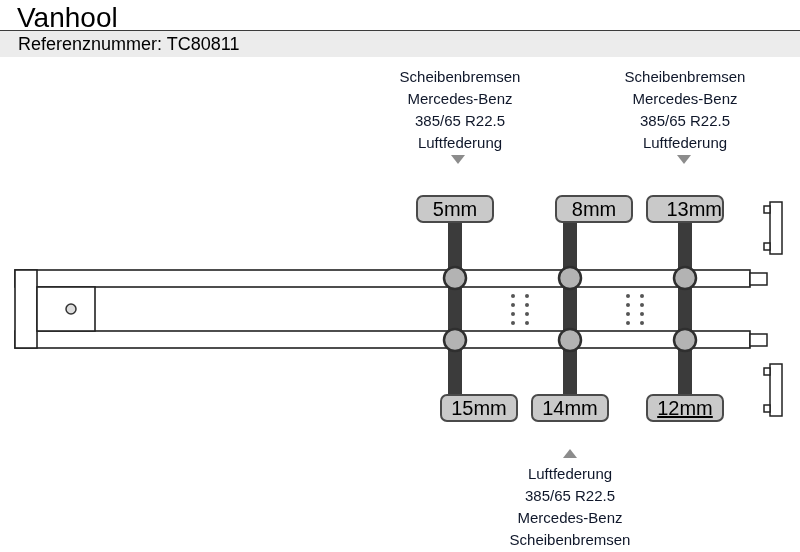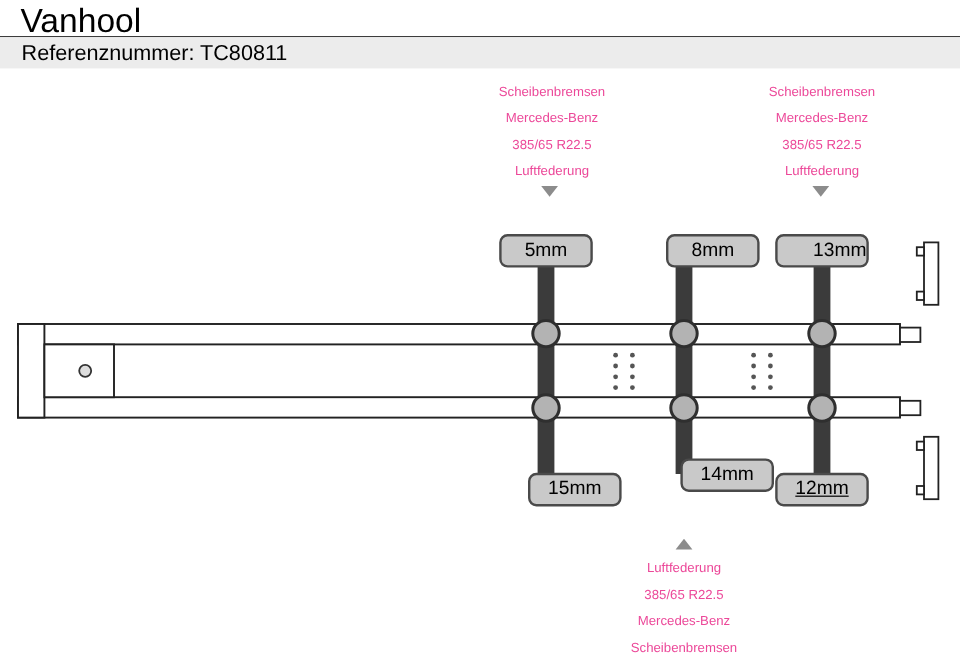--- a/index.html
+++ b/index.html
@@ -20,38 +20,38 @@
     background:#3c3c3c;
   }
   .ref-bar {
     position:absolute; left:0; top:31px; width:800px; height:26px;
     background:#ececec;
     display:flex; align-items:center; padding-left:18px;
     font-size:18px;
   }
   .annotation {
     position:absolute; text-align:center;
-    font-size:11px; line-height:22px; color:#ec4899;
+    font-size:15px; line-height:22px; color:#0f172a;
   }
   .ann-top-left  { left:340px; top:66px;  width:240px; }
   .ann-top-right { left:565px; top:66px;  width:240px; }
   .ann-bottom    { left:430px; top:463px; width:280px; }
   .arrow { position:absolute; width:0; height:0; }
   .arrow-down {
     border-left:7px solid transparent; border-right:7px solid transparent;
     border-top:9px solid #8c8c8c;
   }
   .arrow-up {
     border-left:7px solid transparent; border-right:7px solid transparent;
     border-bottom:9px solid #8c8c8c;
   }
   .mm-box {
     position:absolute; width:78px; height:28px;
     background:#c9c9c9; border:2px solid #4a4a4a; border-radius:7px;
-    text-align:center; font-size:16px; line-height:24px; color:#000;
+    text-align:center; font-size:20px; line-height:24px; color:#000;
   }
   svg.schematic { position:absolute; left:0; top:0; }
 </style>
 </head>
 <body>
 
 <div class="page-title">Vanhool</div>
 <div class="top-line"></div>
 <div class="ref-bar">
   <span>Referenznummer: TC80811</span>
@@ -127,21 +127,21 @@
     <circle cx="570" cy="340" r="11"></circle>
     <circle cx="685" cy="340" r="11"></circle>
   </g>
 </svg>
 
 <div class="mm-box" style="left:416px; top:195px;">5mm</div>
 <div class="mm-box" style="left:555px; top:195px;">8mm</div>
 <div class="mm-box" style="left:646px; top:195px;text-align:right;">13mm</div>
 
 <div class="mm-box" style="left:440px; top:394px;">15mm</div>
-<div class="mm-box" style="left:531px; top:382px;margin-left:36px;">14mm</div>
+<div class="mm-box" style="left:531px; top:394px;">14mm</div>
 <div class="mm-box" style="left:646px; top:394px;text-decoration:underline;">12mm</div>
 
 <div class="arrow arrow-up" style="left:563px; top:449px;"></div>
 <div class="annotation ann-bottom">
   <div>Luftfederung</div>
   <div>385/65 R22.5</div>
   <div>Mercedes-Benz</div>
   <div>Scheibenbremsen</div>
 </div>
 

